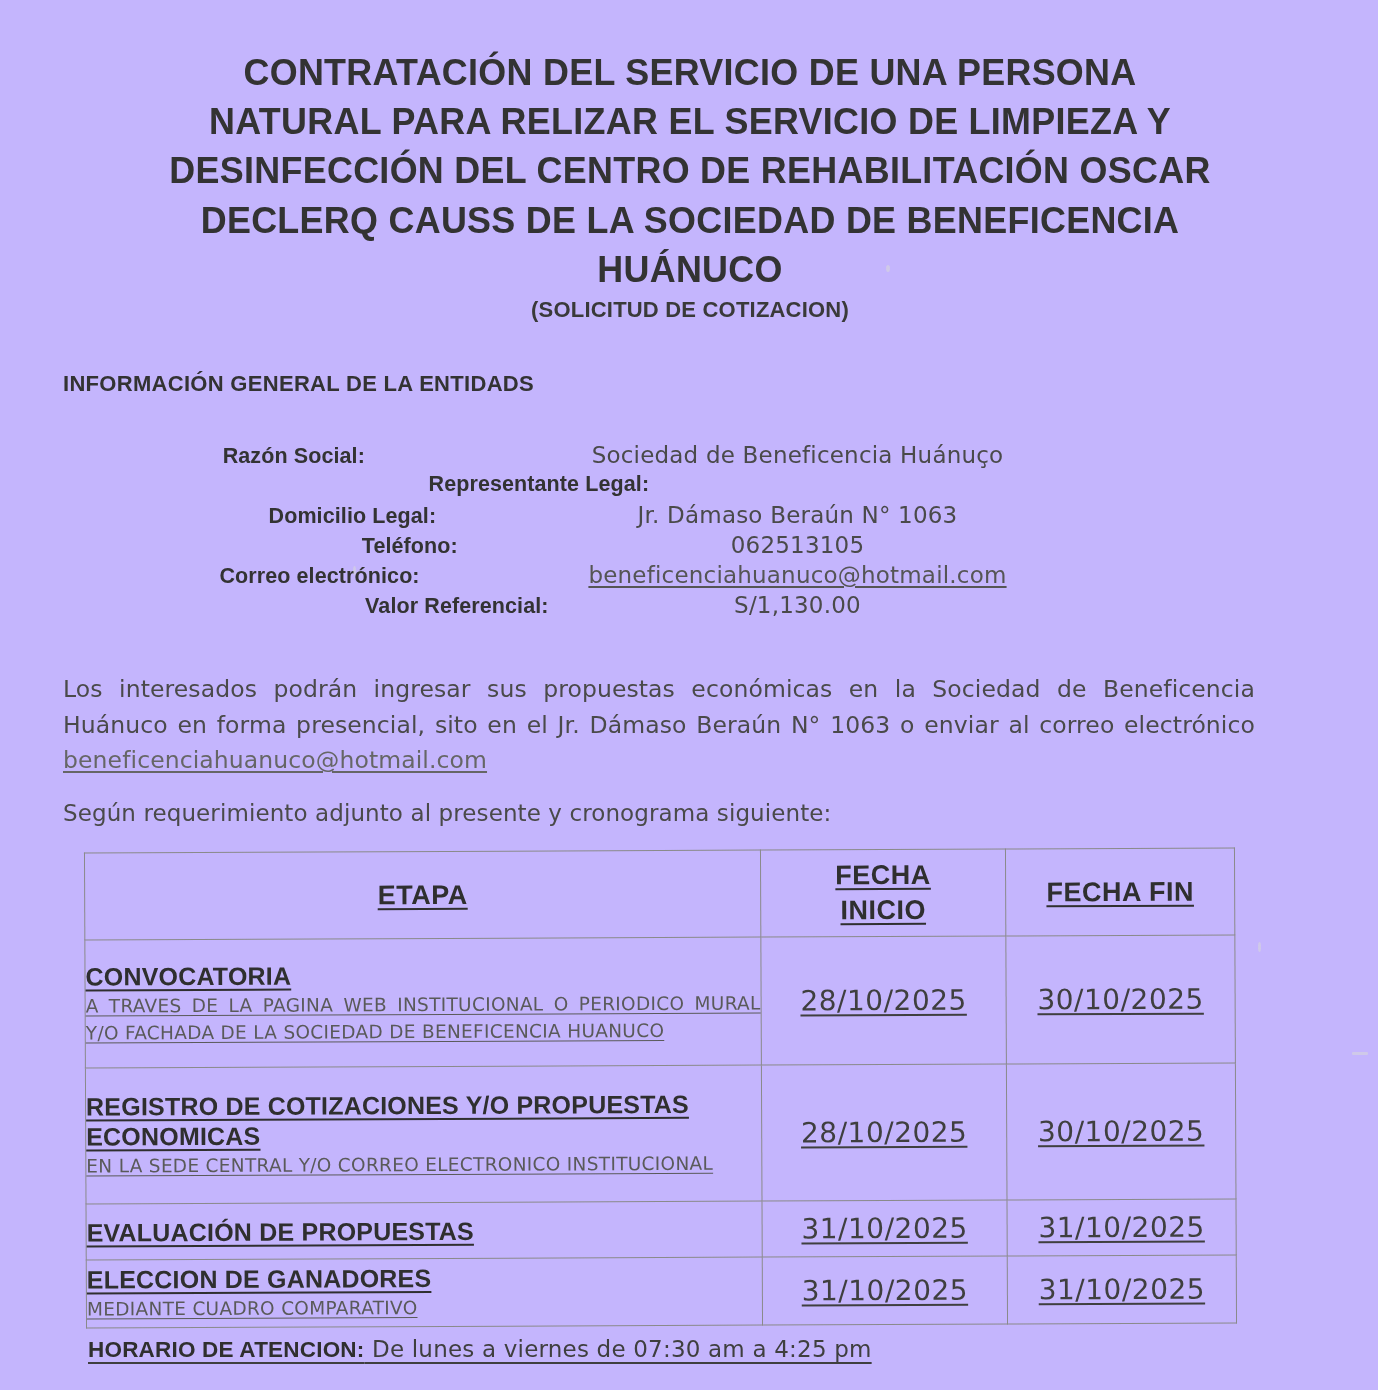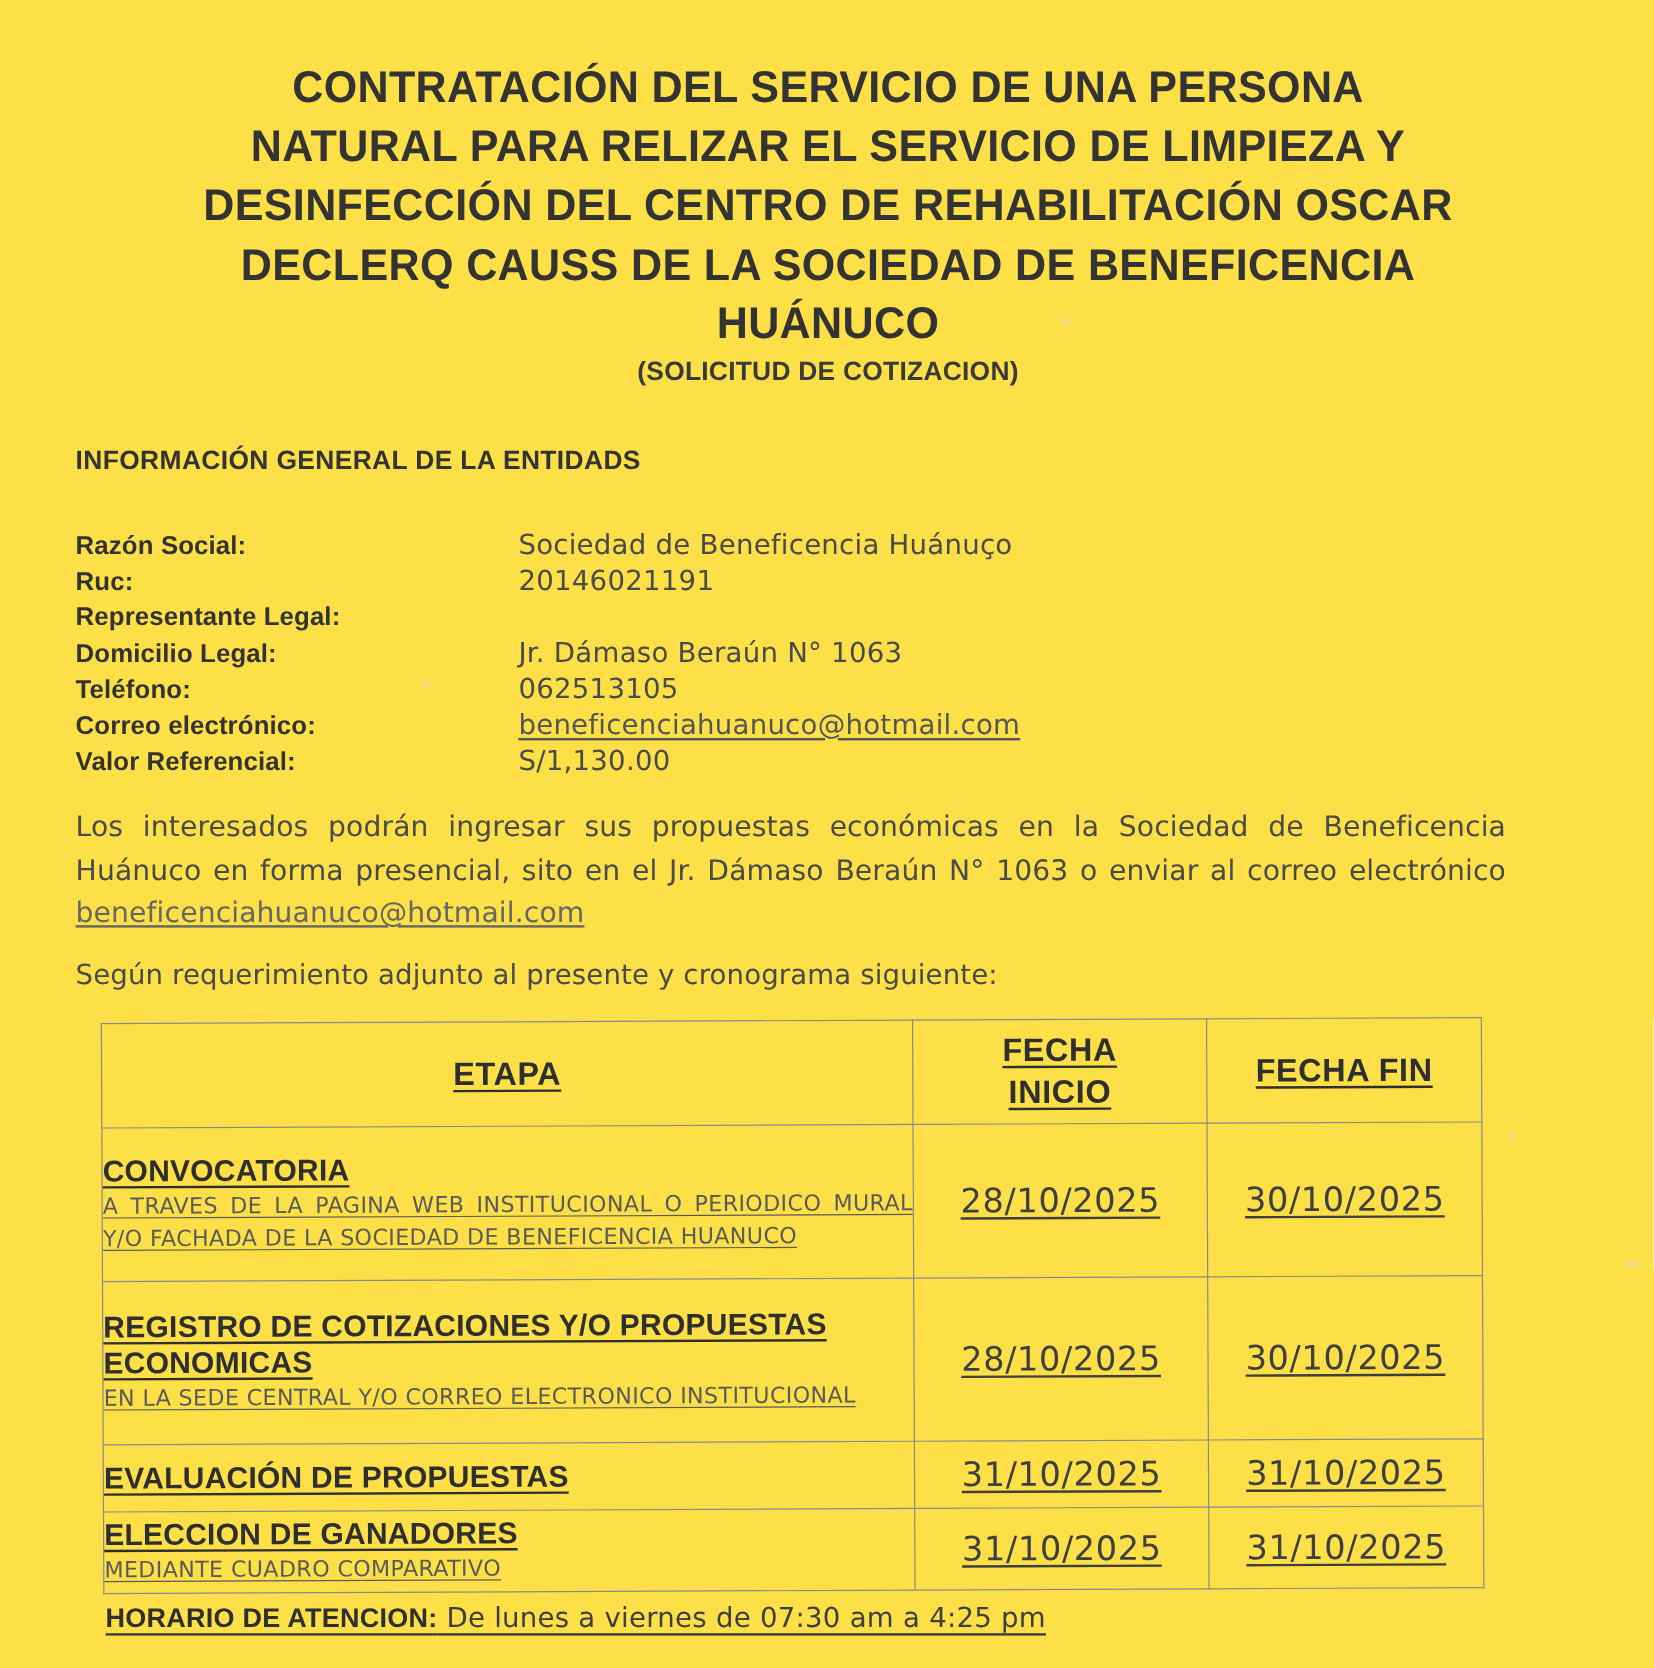--- a/index.html
+++ b/index.html
@@ -14,21 +14,21 @@
     position: relative;
     overflow: hidden;
     font-family: "Liberation Sans", "DejaVu Sans", sans-serif;
     color: #2b2b2b;
     -webkit-font-smoothing: antialiased;
   }
 
   .page {
     position: absolute;
     inset: 0;
-    background: #fde047;
+    background: #c4b5fd;
     text-decoration: underline;
   }
 
   
   .title-block {
     position: absolute;
     left: 80px;
     top: 48px;
     width: 1220px;
     text-align: center;
@@ -65,20 +65,21 @@
   .info-list {
     position: absolute;
     left: 63px;
     top: 442px;
     width: 1100px;
   }
   .info-row {
     display: flex;
     align-items: baseline;
     height: 30px;
+    justify-content: center;
   }
   .info-label {
     width: 369px;
     flex: 0 0 369px;
     font-size: 21.5px;
     font-weight: bold;
     color: #333333;
     letter-spacing: 0.1px;
   }
   .info-value {
@@ -255,24 +256,20 @@
 
   <div class="section-heading">INFORMACIÓN GENERAL DE LA ENTIDADS</div>
 
   <div class="info-list">
 
     <div class="info-row">
       <div class="info-label">Razón Social:</div>
       <div class="info-value">Sociedad de Beneficencia Huánuço</div>
     </div>
 
-    <div class="info-row">
-      <div class="info-label">Ruc:</div>
-      <div class="info-value">20146021191</div>
-    </div>
 
     <div class="info-row">
       <div class="info-label">Representante Legal:</div>
     </div>
 
     <div class="info-row">
       <div class="info-label">Domicilio Legal:</div>
       <div class="info-value">Jr. Dámaso Beraún N° 1063</div>
     </div>
 

